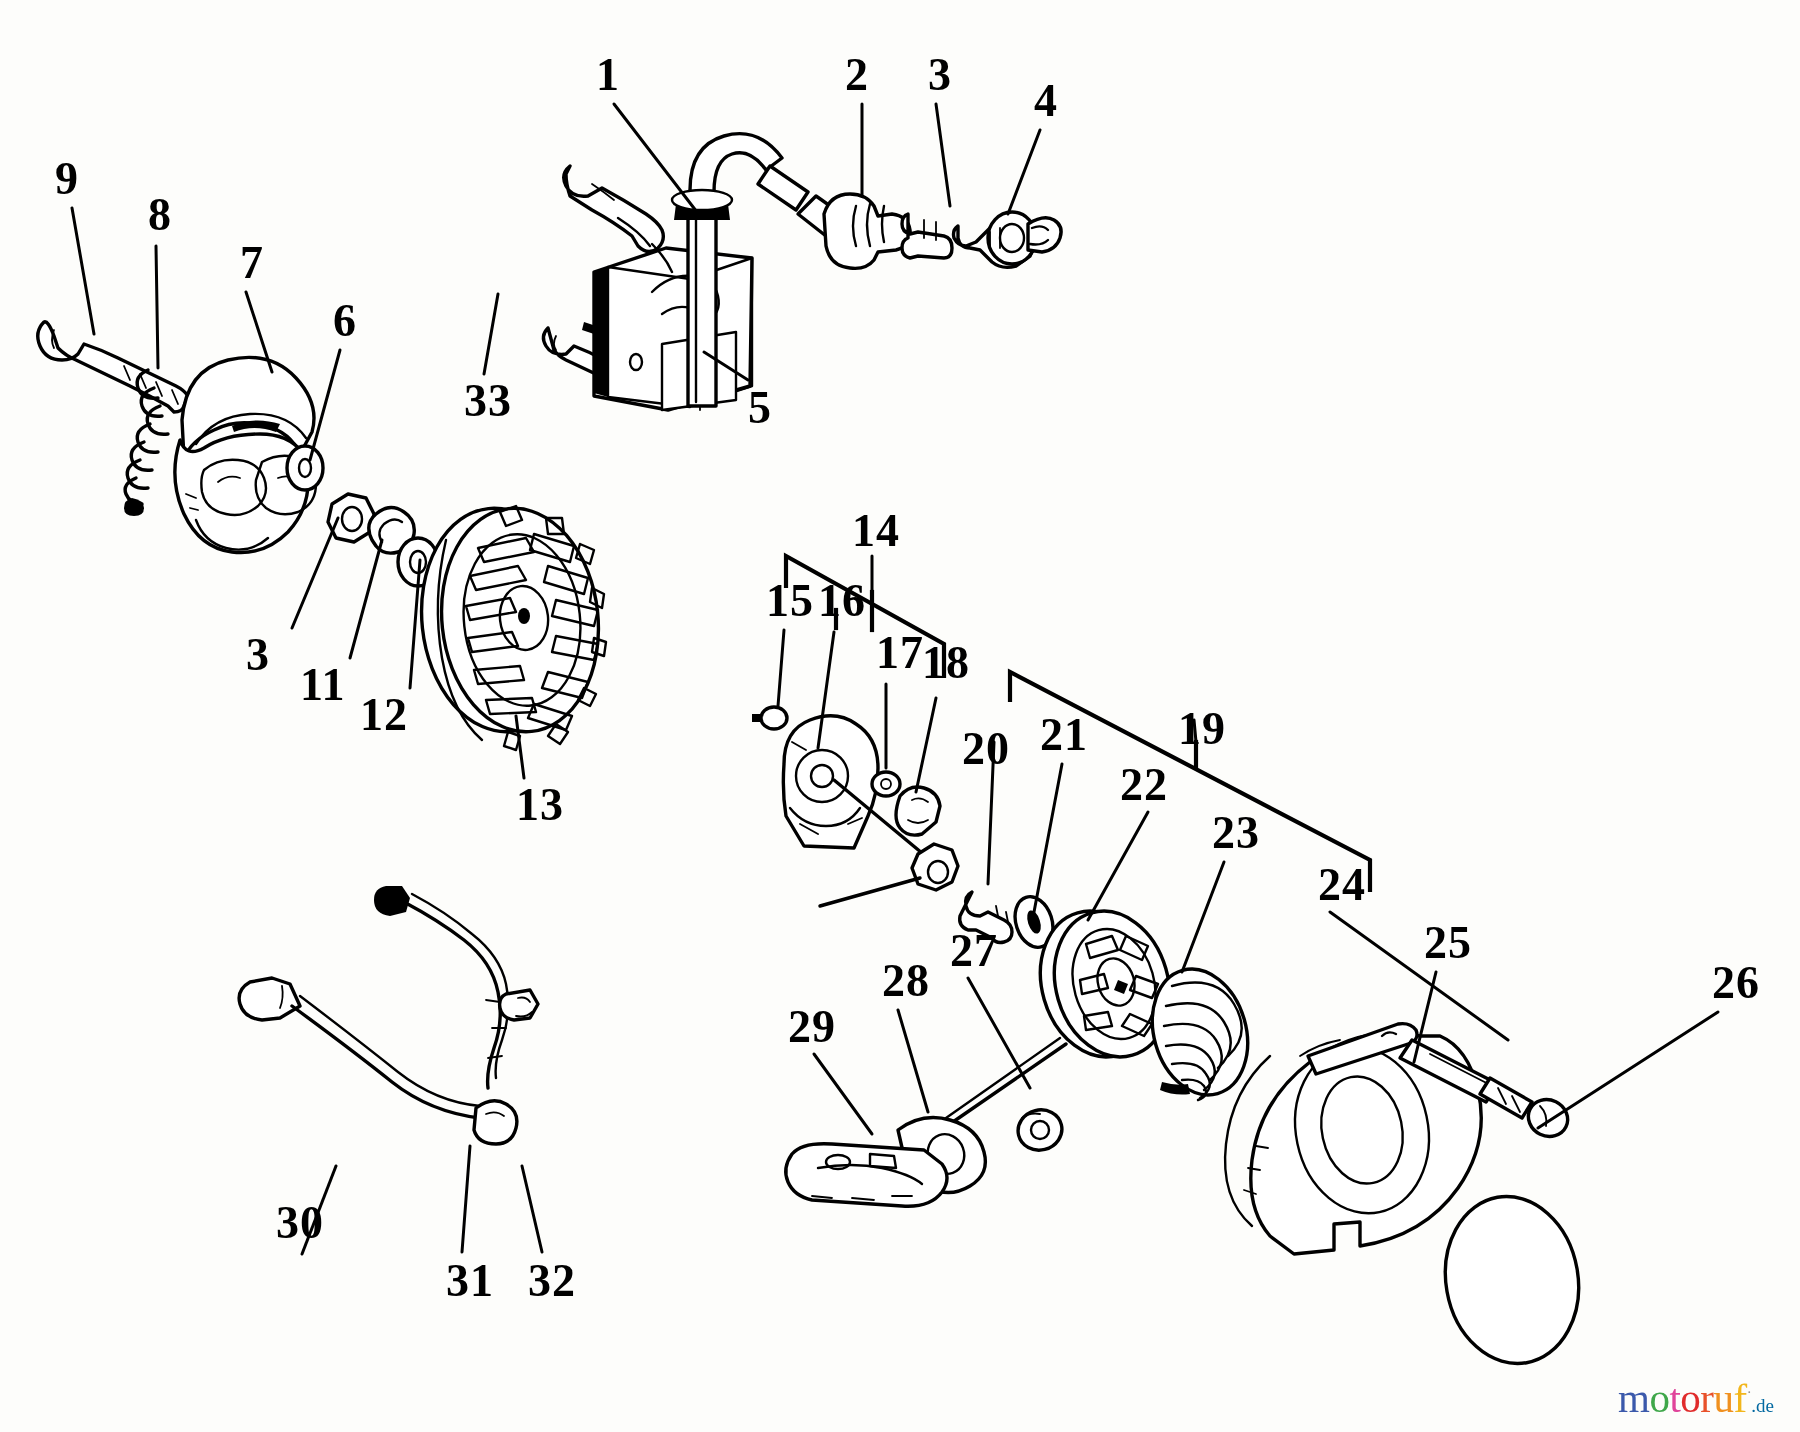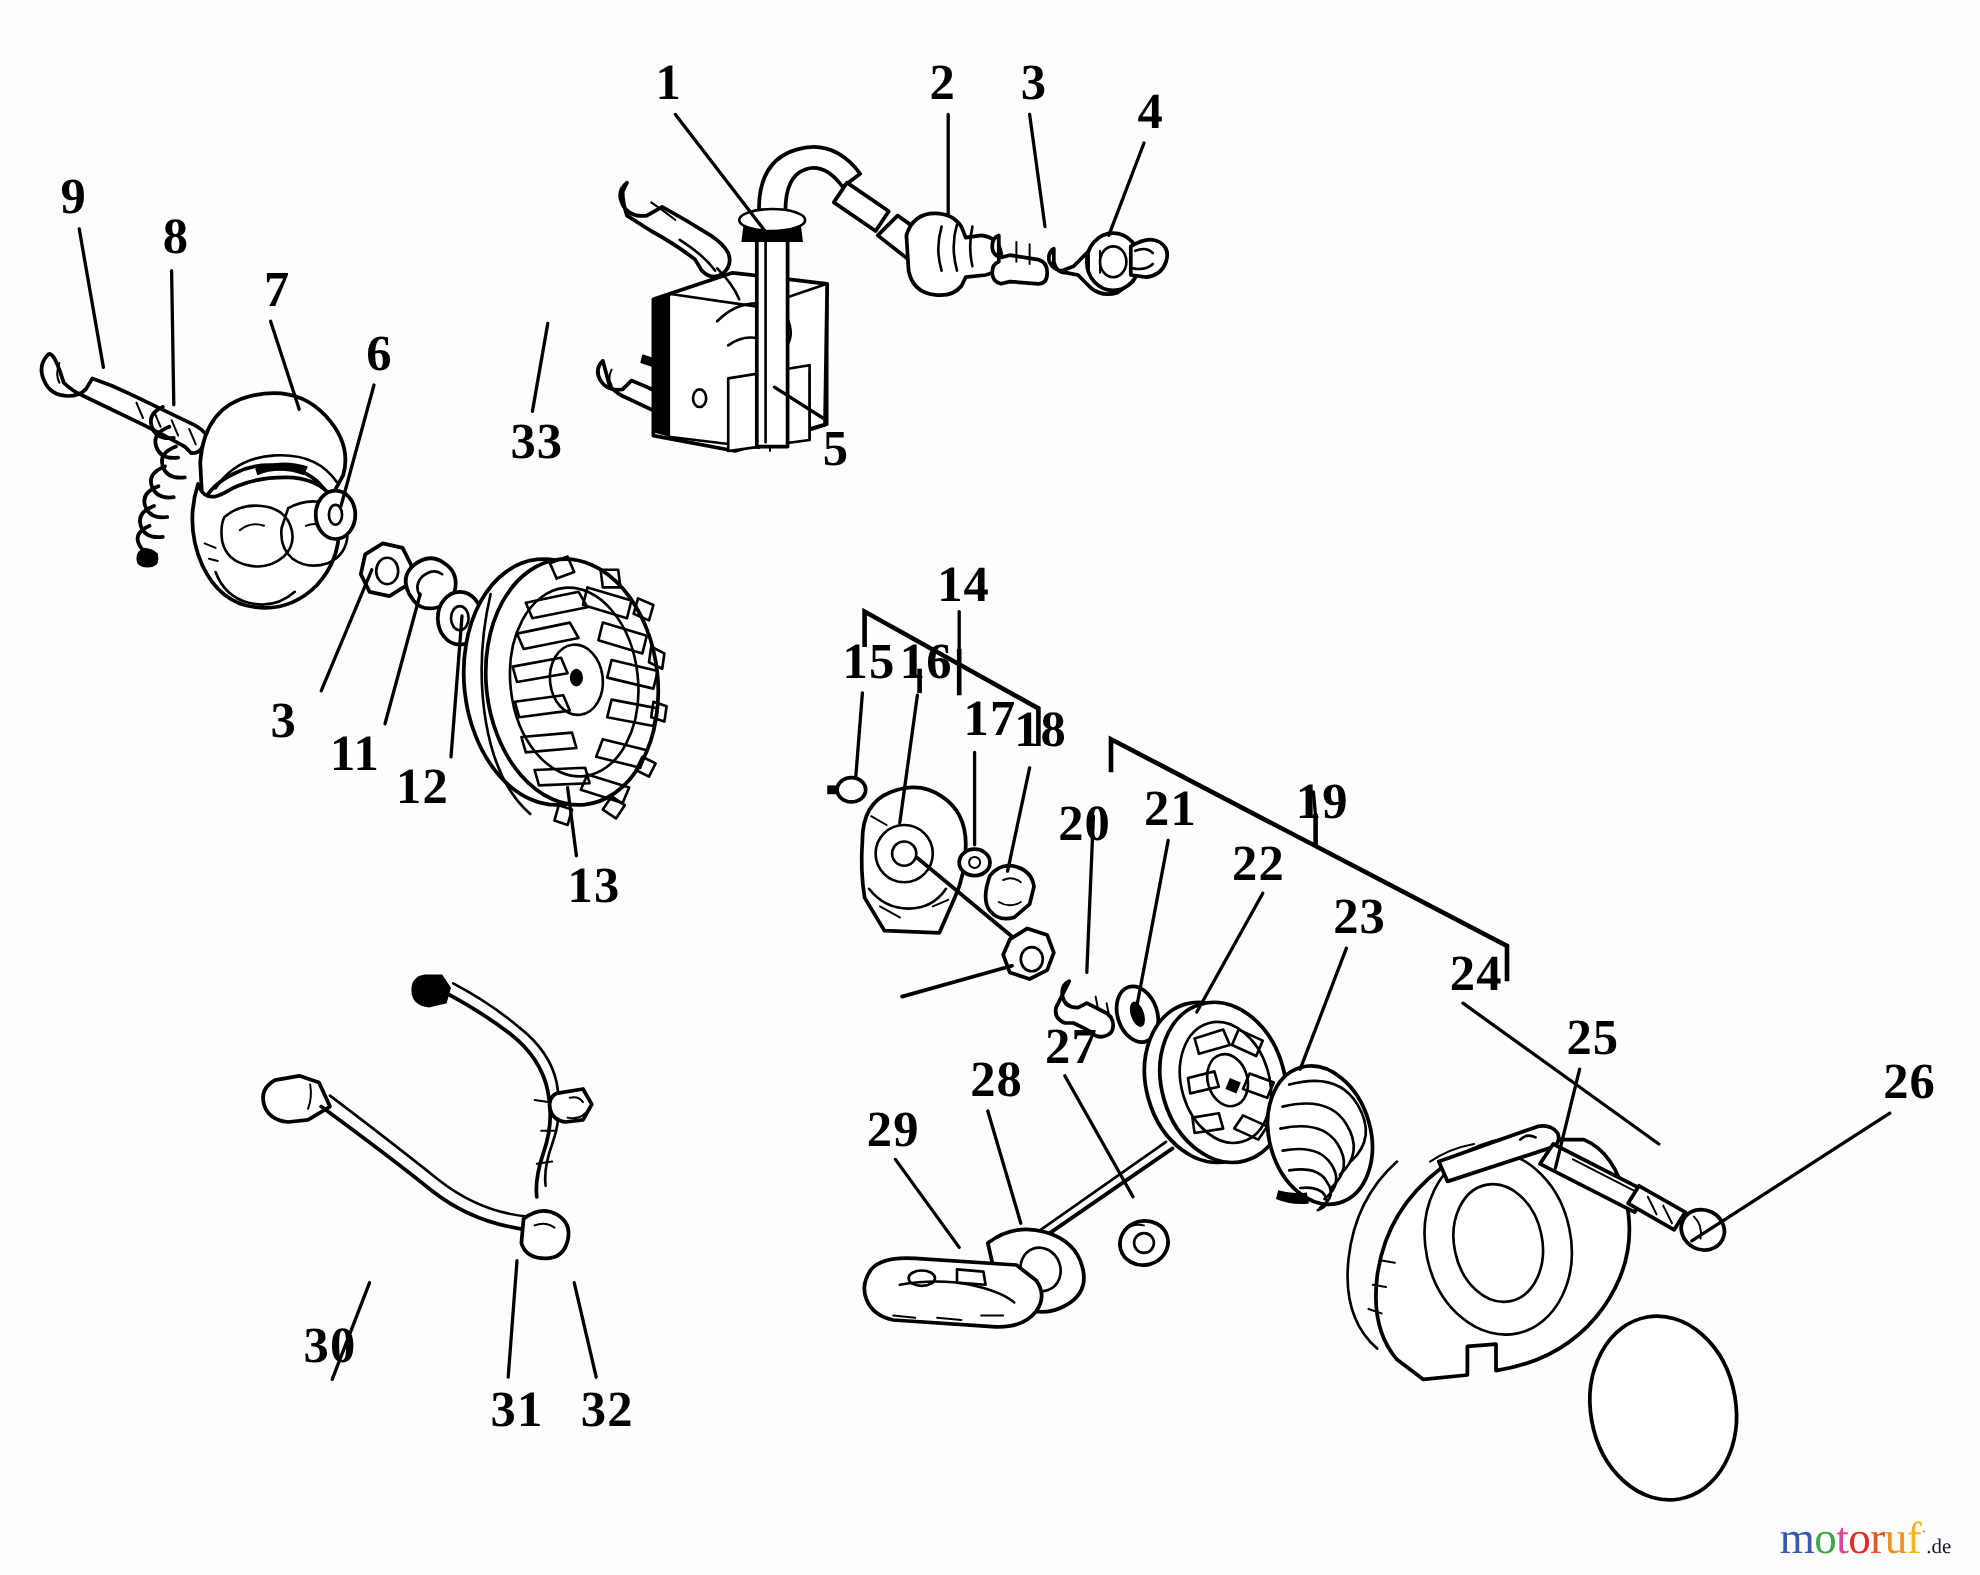--- a/index.html
+++ b/index.html
@@ -43,21 +43,21 @@
     white-space: nowrap;
     line-height: 1;
   }
   #watermark .wm-dot {
     font-size: 15px;
     vertical-align: super;
     color: #8d8d8d;
   }
   #watermark .wm-tld {
     font-size: 19px;
-    color: #0f172a;
+    color: #0369a1;
     letter-spacing: 0;
     text-align: right;
   }
   .ink { fill: none; stroke: #000; stroke-width: 3.4; stroke-linecap: round; stroke-linejoin: round; }
   .ink-thin { fill: none; stroke: #000; stroke-width: 2.4; stroke-linecap: round; stroke-linejoin: round; }
   .ink-hair { fill: none; stroke: #000; stroke-width: 1.8; stroke-linecap: round; stroke-linejoin: round; }
   .leader { fill: none; stroke: #000; stroke-width: 3.0; stroke-linecap: round; }
   .brace { fill: none; stroke: #000; stroke-width: 4.2; stroke-linecap: square; stroke-linejoin: miter; }
   .solid { fill: #000; stroke: none; }
   .white { fill: #ffffff; stroke: #000; stroke-width: 3.4; stroke-linejoin: round; }

